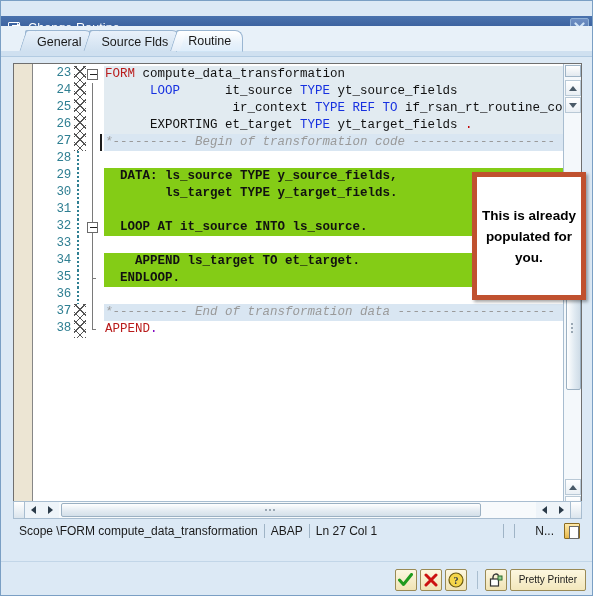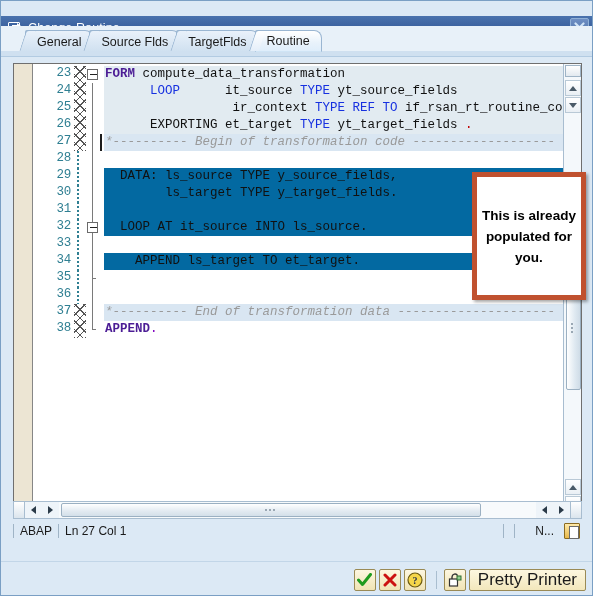--- a/index.html
+++ b/index.html
@@ -246,25 +246,25 @@
     height: 17px;
     line-height: 17px;
     padding-left: 1px;
     color: #111111;
     overflow: hidden;
   }
 
   
   .bg-head .codetext { background: #e2ebf1; }
   .bg-sel  .codetext { background: #d9e6f2; }
-  .bg-yel  .codetext { background: #0369a1; }
+  .bg-yel  .codetext { background: #84cc16; font-weight: bold; }
   .bg-white .codetext { background: #ffffff; }
 
   .kw-blue { color: #1630e0; }
-  .kw-bold { font-weight: bold; color: #4c1d95; }
+  .kw-bold { font-weight: normal; color: #b91c1c; }
   .cmt { color: #9a9a9a; font-style: italic; }
   .dot-red { color: #c00000; }
   .dot-pur { color: #8000c0; }
 
   
   .yellow-block {
     position: absolute;
     left: 76px; top: 172px;
     width: 378px; height: 122px;
     background: #ffff00;
@@ -423,21 +423,21 @@
     cursor: pointer;
     flex: none;
   }
   .tb-sep { width:1px;height:18px;background:#a9bed0;margin:0 7px; flex:none;}
   .pretty {
     height: 22px;
     padding: 0 8px;
     background: linear-gradient(to bottom,#fdf7e0,#f3e7bc);
     border: 1px solid #9a8a55;
     border-radius: 2px;
-    font-size: 17px;
+    font-size: 10px;
     color: #1a1a1a;
     display:flex;align-items:center;
     cursor: pointer;
     white-space: nowrap;
   }
 </style>
 </head>
 <body>
 
 <div id="app">
@@ -456,23 +456,20 @@
       </svg>
     </div>
   </div>
 
   <div class="tabstrip" id="tabstrip">
       <div class="tab">
         <span>General</span>
       </div>
       <div class="tab">
         <span>Source Flds</span>
-      </div>
-      <div class="tab">
-        <span>TargetFlds</span>
       </div>
       <div class="tab active">
         <span>Routine</span>
       </div>
       <div class="tabstrip-fill"></div>
     </div>
   <div class="tab-underline"></div>
 
   <div class="editor-outer">
     <div class="editor-gutter-left"></div>
@@ -484,21 +481,21 @@
           <div class="code-row bg-head"><div class="ln">25</div><div class="hatchcol hatch"></div><div class="foldcol"><div class="foldline"></div></div><div class="barcol"></div><div class="codetext"><span>                 ir_context </span><span class="kw-blue">TYPE REF TO</span><span> if_rsan_rt_routine_co</span></div></div>
           <div class="code-row bg-head"><div class="ln">26</div><div class="hatchcol hatch"></div><div class="foldcol"><div class="foldline"></div></div><div class="barcol"></div><div class="codetext"><span>      EXPORTING et_target </span><span class="kw-blue">TYPE</span><span> yt_target_fields </span><span class="dot-red">.</span></div></div>
           <div class="code-row bg-sel"><div class="ln">27</div><div class="hatchcol hatch"></div><div class="foldcol"><div class="foldline"></div></div><div class="barcol bar"></div><div class="codetext"><span class="cmt">*---------- Begin of transformation code -------------------</span></div></div>
           <div class="code-row bg-white"><div class="ln">28</div><div class="hatchcol dotted"></div><div class="foldcol"><div class="foldline"></div></div><div class="barcol"></div><div class="codetext"></div></div>
           <div class="code-row bg-yel"><div class="ln">29</div><div class="hatchcol dotted"></div><div class="foldcol"><div class="foldline"></div></div><div class="barcol"></div><div class="codetext"><span>  DATA: ls_source TYPE y_source_fields,</span></div></div>
           <div class="code-row bg-yel"><div class="ln">30</div><div class="hatchcol dotted"></div><div class="foldcol"><div class="foldline"></div></div><div class="barcol"></div><div class="codetext"><span>        ls_target TYPE y_target_fields.</span></div></div>
           <div class="code-row bg-yel"><div class="ln">31</div><div class="hatchcol dotted"></div><div class="foldcol"><div class="foldline"></div></div><div class="barcol"></div><div class="codetext"></div></div>
           <div class="code-row bg-yel"><div class="ln">32</div><div class="hatchcol dotted"></div><div class="foldcol"><div class="foldline"></div><div class="foldbox"></div></div><div class="barcol"></div><div class="codetext"><span>  LOOP AT it_source INTO ls_source.</span></div></div>
           <div class="code-row bg-yel"><div class="ln">33</div><div class="hatchcol dotted"></div><div class="foldcol"><div class="foldline"></div></div><div class="barcol"></div></div>
           <div class="code-row bg-yel"><div class="ln">34</div><div class="hatchcol dotted"></div><div class="foldcol"><div class="foldline"></div></div><div class="barcol"></div><div class="codetext"><span>    APPEND ls_target TO et_target.</span></div></div>
-          <div class="code-row bg-yel"><div class="ln">35</div><div class="hatchcol dotted"></div><div class="foldcol"><div class="foldline"></div><div class="foldend" style="top: 0px;"></div></div><div class="barcol"></div></div>
+          <div class="code-row bg-yel"><div class="ln">35</div><div class="hatchcol dotted"></div><div class="foldcol"><div class="foldline"></div><div class="foldend" style="top: 0px;"></div></div><div class="barcol"></div><div class="codetext"><span>  ENDLOOP.</span></div></div>
           <div class="code-row bg-white"><div class="ln">36</div><div class="hatchcol dotted"></div><div class="foldcol"><div class="foldline"></div></div><div class="barcol"></div><div class="codetext"></div></div>
           <div class="code-row bg-sel"><div class="ln">37</div><div class="hatchcol hatch"></div><div class="foldcol"><div class="foldline"></div></div><div class="barcol"></div><div class="codetext"><span class="cmt">*---------- End of transformation data ---------------------</span></div></div>
           <div class="code-row bg-white"><div class="ln">38</div><div class="hatchcol hatch"></div><div class="foldcol"><div class="foldend"></div></div><div class="barcol"></div><div class="codetext"><span class="kw-bold">APPEND</span><span class="dot-pur">.</span></div></div>
         </div>
 
       <div class="vscroll">
         <div class="vsplit"></div>
         <div class="vbtn" style="top:16px;">
           <div class="tri-up"></div>
         </div>
@@ -546,20 +543,21 @@
     <div class="hbtn">
       <div class="tri-lf"></div>
     </div>
     <div class="hbtn">
       <div class="tri-rt"></div>
     </div>
     <div class="hs-end" style="border-right:none;border-left:1px solid #a8bdd0;"></div>
   </div>
 
   <div class="statusbar">
+    <div class="st-cell">Scope \FORM compute_data_transformation</div>
     <div class="st-sep"></div>
     <div class="st-cell">ABAP</div>
     <div class="st-sep"></div>
     <div class="st-cell">Ln  27 Col  1</div>
     <div class="st-grow"></div>
     <div class="st-sep"></div>
     <div class="st-sep" style="margin-left:10px;"></div>
     <div class="st-cell" style="margin-left:14px;">N...</div>
     <div class="st-icon"></div>
   </div>

